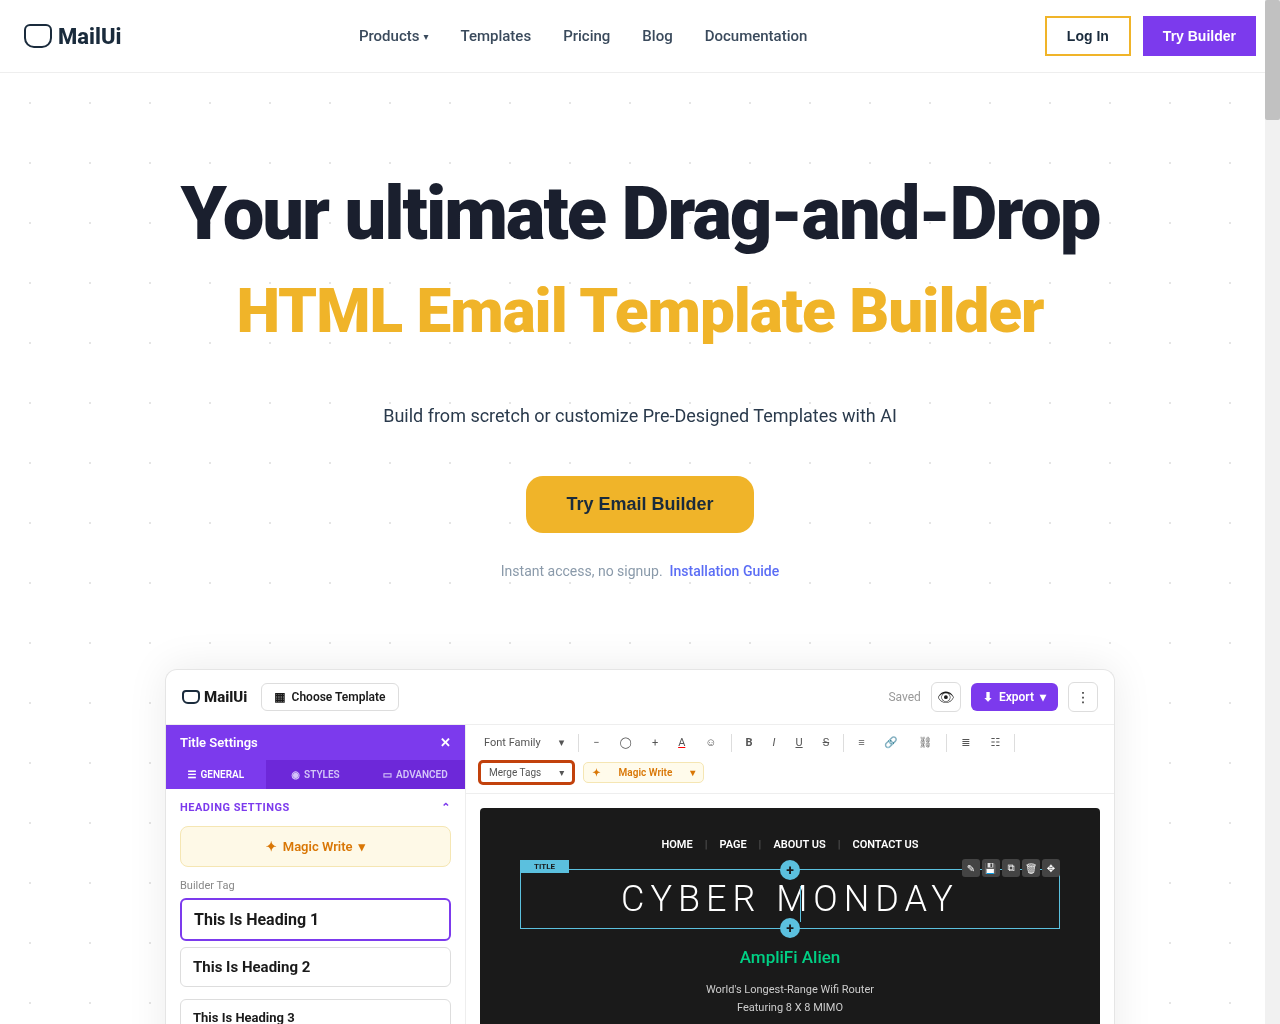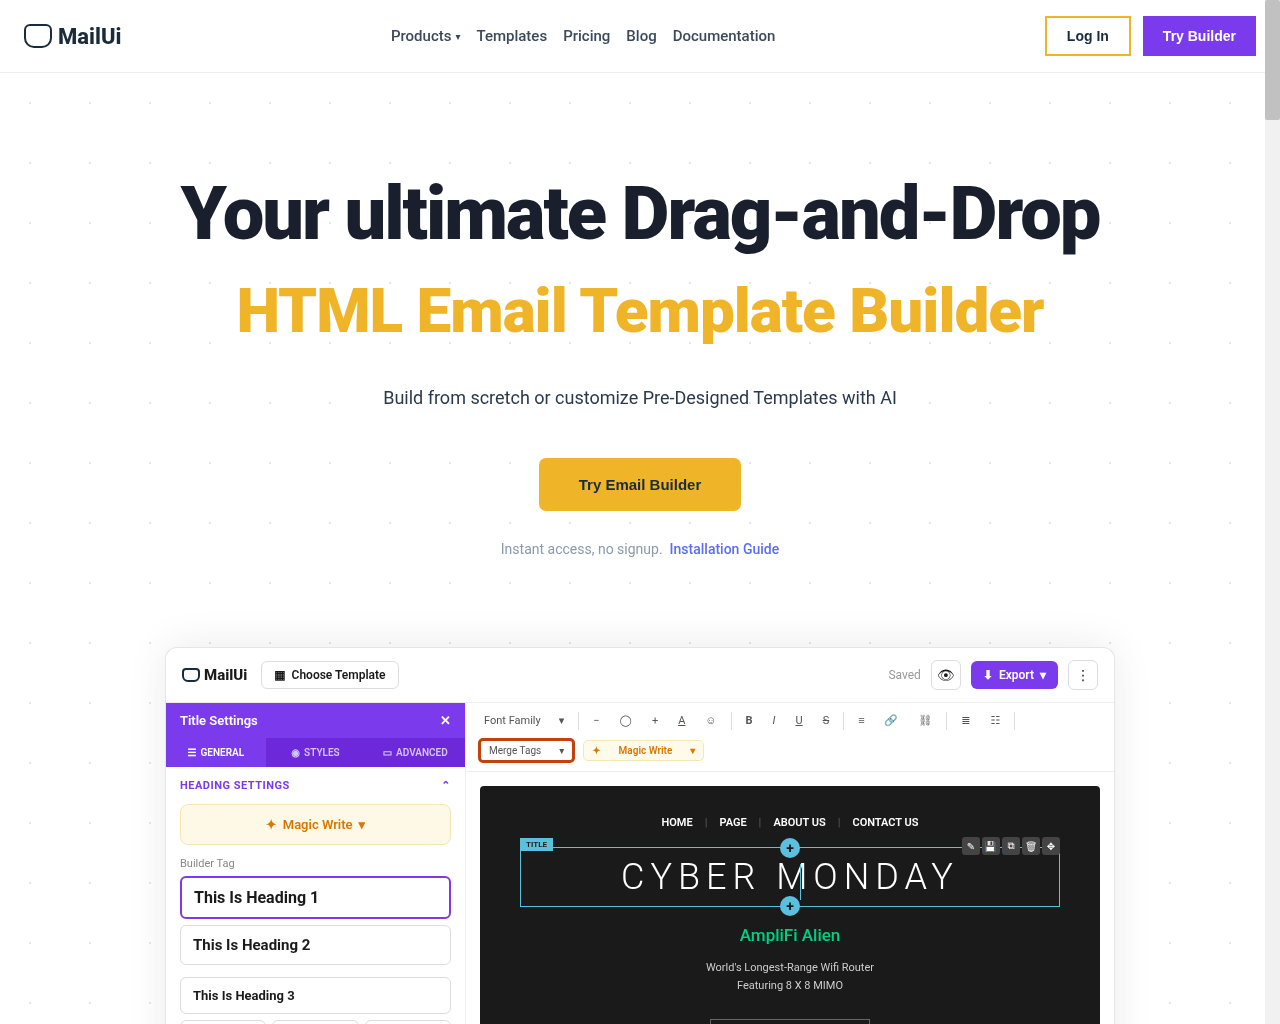--- a/index.html
+++ b/index.html
@@ -4,35 +4,35 @@
 <style>
 * { margin: 0; padding: 0; box-sizing: border-box; }
 body { font-family: -apple-system, BlinkMacSystemFont, 'Segoe UI', Roboto, sans-serif; background: #fff; color: #1a1a1a; overflow-x: hidden; }
 
 .dotbg { background-image: radial-gradient(circle, #e5e5e5 1px, transparent 1px); background-size: 60px 60px; }
 
 
 .header { display: flex; align-items: center; justify-content: space-between; padding: 16px 24px; border-bottom: 1px solid #eee; background: #fff; }
 .logo { display: flex; align-items: center; gap: 6px; font-weight: 800; font-size: 22px; color: #1a2b3c; }
 .logo-icon { width: 28px; height: 24px; border: 2.5px solid #1a2b3c; border-radius: 6px 6px 10px 10px; position: relative; }
-.nav { display: flex; gap: 16px; justify-content: center; }
+.nav { display: flex; gap: 32px; justify-content: center; }
 .nav-item { color: #3a4a5c; font-size: 15px; font-weight: 500; cursor: pointer; display: flex; align-items: center; gap: 4px; }
 .chev { font-size: 10px; }
 .header-actions { display: flex; gap: 12px; }
 .btn { padding: 10px 20px; border-radius: 0; font-weight: 600; font-size: 14px; cursor: pointer; border: none; }
 .btn-login { background: #fff; border: 2px solid #f0b429; color: #1a2b3c; }
 .btn-try { background: #7c3aed; color: #fff; }
 
 
 .hero { text-align: center; padding: 100px 40px 60px; }
 .hero h1 { font-size: 74px; font-weight: 900; letter-spacing: -2px; color: #1a1f2e; line-height: 1.1; }
 .hero .accent { color: #f0b429; font-size: 62px; font-weight: 900; letter-spacing: -1px; display: block; margin-top: 20px; }
-.hero-sub { margin-top: 40px; font-size: 18px; color: #2a3a4c; }
+.hero-sub { margin-top: 58px; font-size: 18px; color: #2a3a4c; }
 .hero-cta { margin-top: 50px; }
-.btn-cta { background: #f0b429; color: #1a2b3c; padding: 18px 40px; font-size: 15px; font-weight: 700; border-radius: 7px; border: none; cursor: pointer; }
+.btn-cta { background: #f0b429; color: #1a2b3c; padding: 18px 40px; font-size: 18px; font-weight: 700; border-radius: 17px; border: none; cursor: pointer; }
 .hero-foot { margin-top: 30px; font-size: 14px; color: #8a9aaa; }
 .hero-foot a { color: #5b6df5; text-decoration: none; font-weight: 500; }
 
 
 .builder-wrap { max-width: 950px; margin: 30px auto 0; background: #fff; border-radius: 12px 12px 0 0; box-shadow: 0 -2px 40px rgba(0,0,0,0.08); overflow: hidden; border: 1px solid #e5e5e5; border-bottom: none; }
 .builder-top { display: flex; align-items: center; justify-content: space-between; padding: 12px 16px; border-bottom: 1px solid #eee; }
 .builder-top-left { display: flex; align-items: center; gap: 14px; }
 .mini-logo { font-weight: 800; font-size: 15px; display: flex; align-items: center; gap: 4px; }
 .mini-logo-icon { width: 18px; height: 14px; border: 2px solid #1a2b3c; border-radius: 4px 4px 6px 6px; }
 .choose-tpl { display: flex; align-items: center; gap: 6px; padding: 6px 12px; border: 1px solid #ddd; border-radius: 6px; font-size: 12px; font-weight: 600; cursor: pointer; }
@@ -62,21 +62,21 @@
 .toolbar { display: flex; align-items: center; gap: 8px; padding: 8px 12px; border-bottom: 1px solid #eee; font-size: 11px; flex-wrap: wrap; }
 .tb-item { padding: 3px 6px; border-radius: 4px; cursor: pointer; color: #555; display: inline-flex; align-items: center; gap: 18px; }
 .tb-sep { width: 1px; height: 18px; background: #ddd; }
 .tb-merge { border: 3px solid #c2410c; padding: 4px 8px; border-radius: 5px; font-size: 10px; }
 .tb-magic { color: #d97706; font-weight: 600; font-size: 10px; border: 1px solid #f5e6b3; background: #fffbeb; padding: 4px 8px; border-radius: 5px; }
 
 .canvas { background: #1a1a1a; margin: 14px; border-radius: 4px; padding: 30px 20px; color: #fff; position: relative; min-height: 280px; }
 .canvas-nav { display: flex; justify-content: center; gap: 12px; font-size: 11px; font-weight: 600; margin-bottom: 18px; }
 .canvas-nav span.sep { color: #555; }
 .title-frame { border: 1px solid #5bc0de; position: relative; padding: 8px; margin: 0 20px; }
-.title-tag { position: absolute; top: -10px; left: -1px; background: #5bc0de; color: #1a1a1a; font-size: 8px; font-weight: 700; padding: 2px 6px; }
+.title-tag { position: absolute; top: -10px; left: -1px; background: #5bc0de; color: #1a1a1a; font-size: 8px; font-weight: 700; padding: 2px 14px; }
 .title-actions { position: absolute; top: -11px; right: -1px; display: flex; gap: 2px; }
 .title-actions .ta { width: 18px; height: 18px; background: #444; border-radius: 3px; display: flex; align-items: center; justify-content: center; font-size: 10px; cursor: pointer; }
 .plus-btn { position: absolute; left: 50%; transform: translateX(-50%); width: 20px; height: 20px; background: #5bc0de; border-radius: 50%; display: flex; align-items: center; justify-content: center; font-size: 14px; color: #1a1a1a; cursor: pointer; font-weight: 700; }
 .plus-top { top: -10px; }
 .plus-bot { bottom: -10px; }
 .cyber { font-size: 36px; font-weight: 300; letter-spacing: 6px; text-align: center; position: relative; }
 .cursor { position: absolute; top: 8px; left: 52%; width: 1px; height: 36px; background: #5bc0de; }
 .amp { text-align: center; color: #00d084; font-size: 17px; margin-top: 18px; font-weight: 500; }
 .desc { text-align: center; font-size: 11px; margin-top: 14px; line-height: 1.6; color: #ccc; }
 .shop-btn { margin: 24px auto 0; display: block; width: 160px; padding: 12px; border: 1px solid #666; background: transparent; color: #fff; font-size: 12px; font-weight: 600; letter-spacing: 1px; cursor: pointer; }

